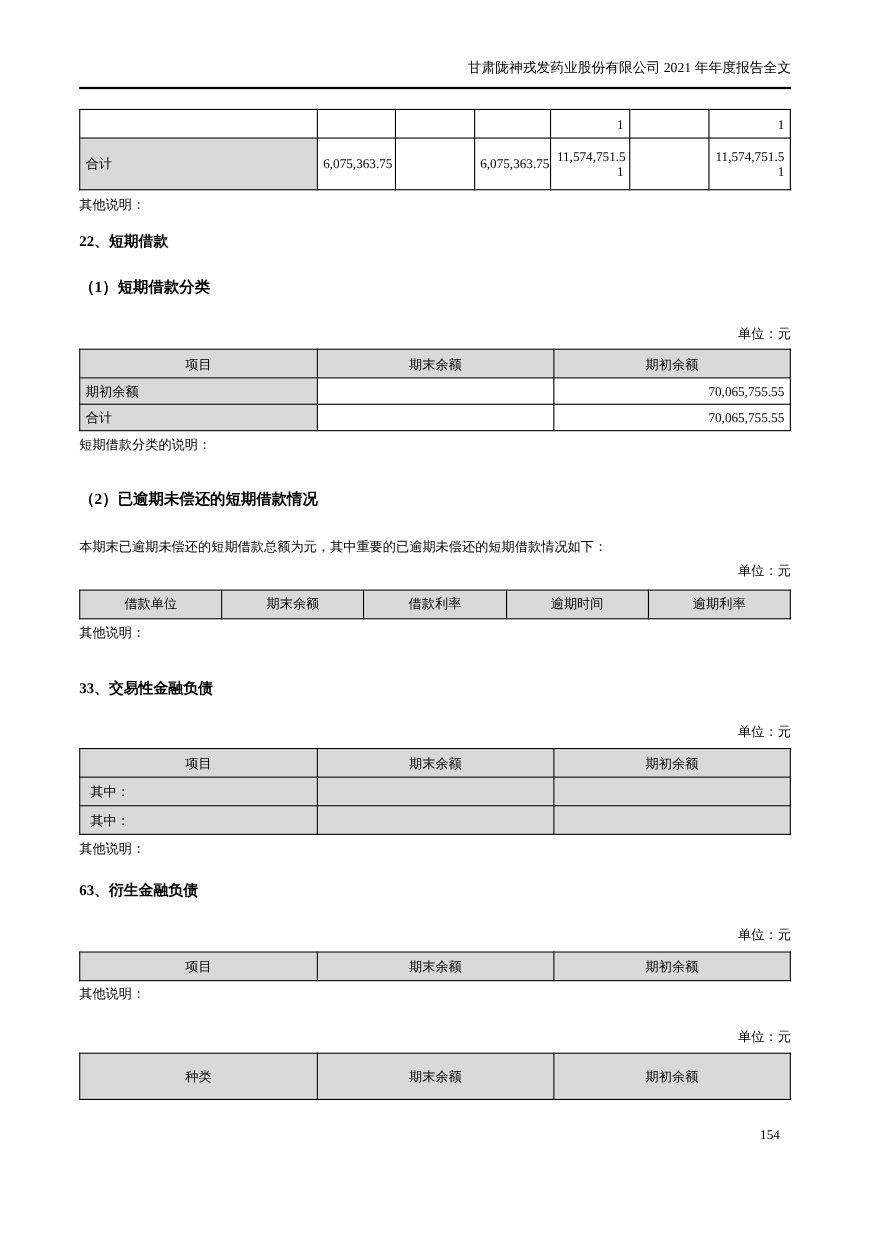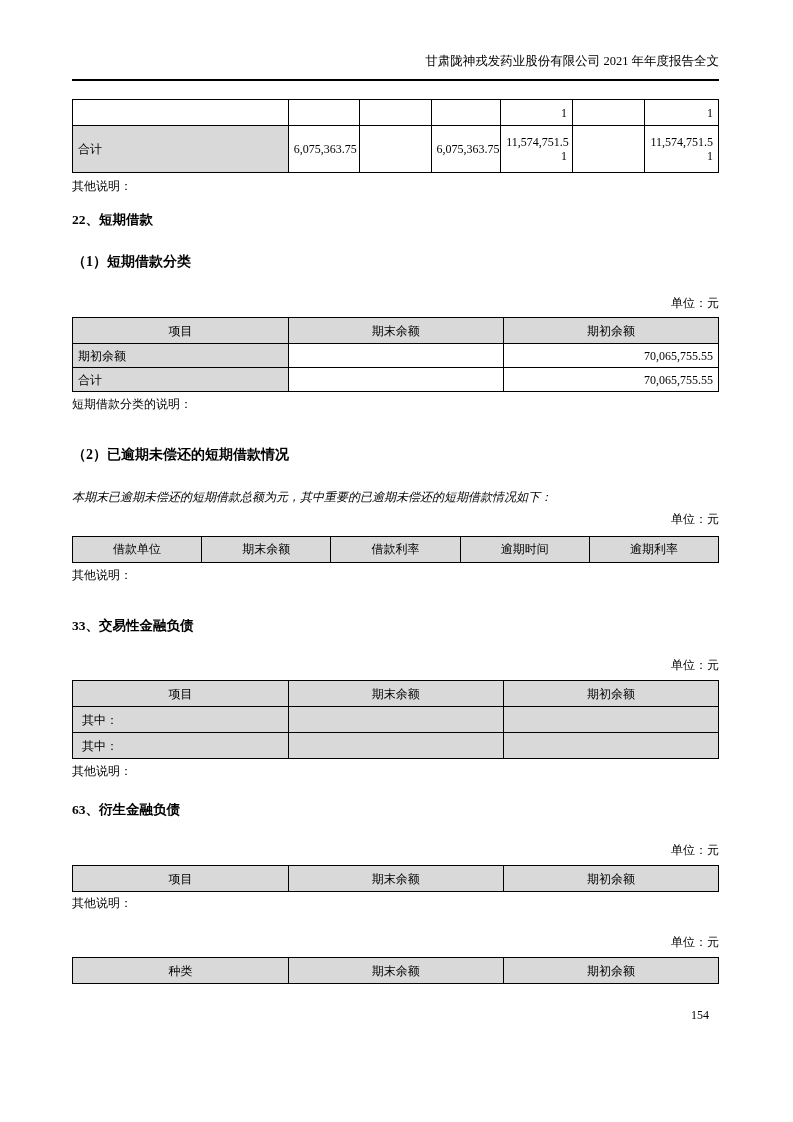--- a/index.html
+++ b/index.html
@@ -53,40 +53,39 @@
   .t2 { margin-top: 7px; }
   .t2 tr.hr td { height: 26px; }
   .t2 tr.dr td { height: 24px; }
   .t3 { margin-top: 10px; }
   .t3 tr td { height: 26px; font-family: Liberation Mono, monospace; }
   .t4 { margin-top: 8px; }
   .t4 tr td { height: 26px; }
   .t5 { margin-top: 8px; }
   .t5 tr td { height: 26px; }
   .t6 { margin-top: 8px; }
-  .t6 tr td { height: 26px; }
+  .t6 tr td { height: 42px; }
   .note {
     font-size: 12px;
     line-height: 14px;
     margin-top: 6px;
   }
   .sec-title {
     font-size: 13.5px;
     font-weight: bold;
     line-height: 16px;
   }
   .sub-title {
     font-size: 14px;
     font-weight: bold;
     line-height: 16px;
   }
   .para {
     font-size: 12px;
     line-height: 14px;
-    font-style: italic;
   }
   .unit {
     text-align: right;
     font-size: 12px;
     line-height: 14px;
   }
   .mt5 { margin-top: 5px; }
   .mt4 { margin-top: 4px; }
   .mt8 { margin-top: 8px; }
   .mt19 { margin-top: 19px; }

